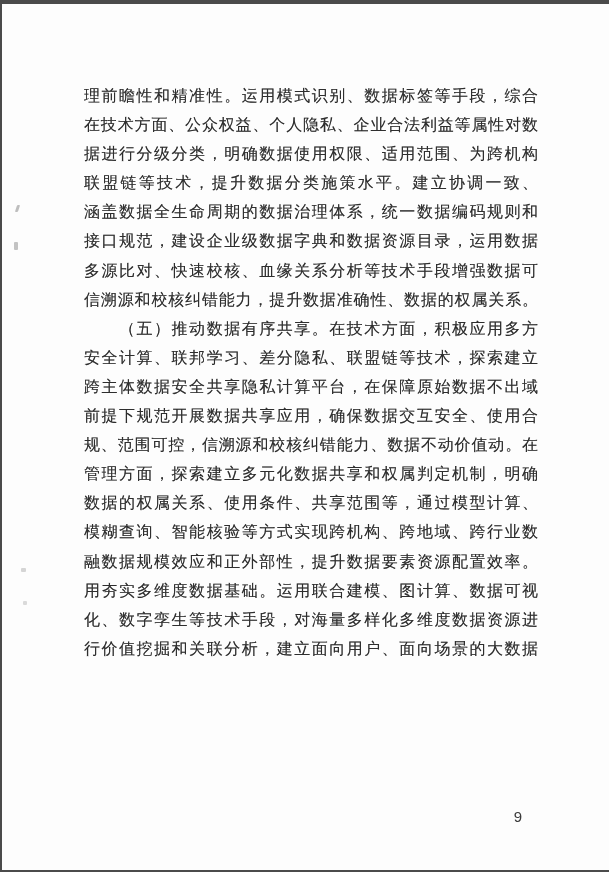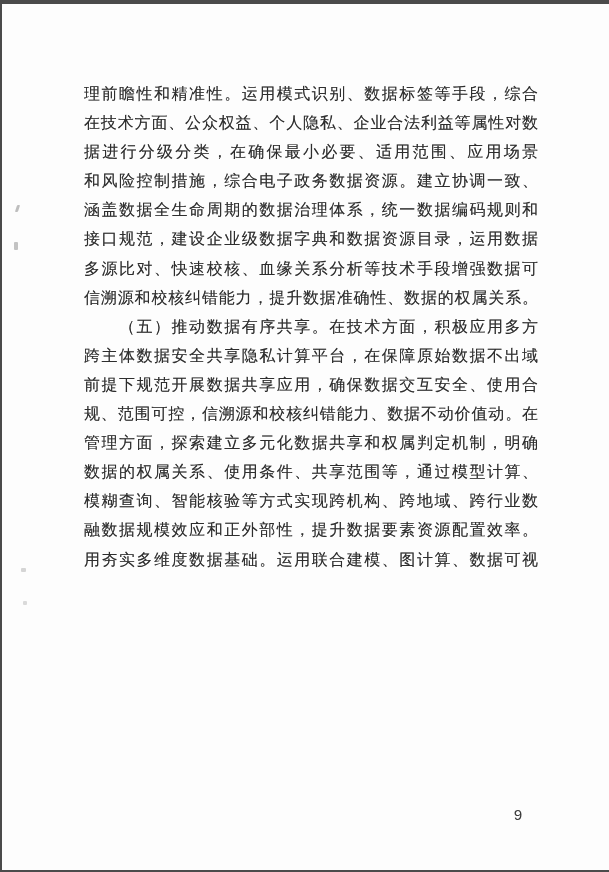--- a/index.html
+++ b/index.html
@@ -6,21 +6,21 @@
     margin: 0;
     padding: 0;
     background: #ffffff;
   }
   .page {
     position: relative;
     width: 609px;
     height: 872px;
     background: #fdfdfd;
     overflow: hidden;
-    font-family: Liberation Mono, monospace;
+    font-family: Liberation Sans, sans-serif;
   }
   .edge-top {
     position: absolute;
     left: 0; top: 0;
     width: 609px; height: 4px;
     background: #4b4b4b;
   }
   .edge-left {
     position: absolute;
     left: 0; top: 0;
@@ -80,31 +80,34 @@
   <div class="edge-bottom"></div>
 
   <div class="speck speck-1"></div>
   <div class="speck speck-2"></div>
   <div class="speck speck-3"></div>
   <div class="speck speck-4"></div>
 
   <div class="textblock">
     <div class="tline">理前瞻性和精准性。运用模式识别、数据标签等手段，综合</div>
     <div class="tline">在技术方面、公众权益、个人隐私、企业合法利益等属性对数</div>
-    <div class="tline">据进行分级分类，在确保最小必要、适用范围、应用场景</div>
-    <div class="tline">和风险控制措施，综合电子政务数据资源。建立协调一致、</div>
+    <div class="tline">据进行分级分类，明确数据使用权限、适用范围、为跨机构</div>
+    <div class="tline">联盟链等技术，提升数据分类施策水平。建立协调一致、</div>
     <div class="tline">涵盖数据全生命周期的数据治理体系，统一数据编码规则和</div>
     <div class="tline">接口规范，建设企业级数据字典和数据资源目录，运用数据</div>
     <div class="tline">多源比对、快速校核、血缘关系分析等技术手段增强数据可</div>
     <div class="tline">信溯源和校核纠错能力，提升数据准确性、数据的权属关系。</div>
     <div class="tline">　　（五）推动数据有序共享。在技术方面，积极应用多方</div>
+    <div class="tline">安全计算、联邦学习、差分隐私、联盟链等技术，探索建立</div>
     <div class="tline">跨主体数据安全共享隐私计算平台，在保障原始数据不出域</div>
     <div class="tline">前提下规范开展数据共享应用，确保数据交互安全、使用合</div>
     <div class="tline">规、范围可控，信溯源和校核纠错能力、数据不动价值动。在</div>
     <div class="tline">管理方面，探索建立多元化数据共享和权属判定机制，明确</div>
     <div class="tline">数据的权属关系、使用条件、共享范围等，通过模型计算、</div>
     <div class="tline">模糊查询、智能核验等方式实现跨机构、跨地域、跨行业数</div>
     <div class="tline">融数据规模效应和正外部性，提升数据要素资源配置效率。</div>
     <div class="tline">用夯实多维度数据基础。运用联合建模、图计算、数据可视</div>
+    <div class="tline">化、数字孪生等技术手段，对海量多样化多维度数据资源进</div>
+    <div class="tline">行价值挖掘和关联分析，建立面向用户、面向场景的大数据</div>
   </div>
 
   <div class="pagenum">9</div>
 </div>
 
 </body></html>

